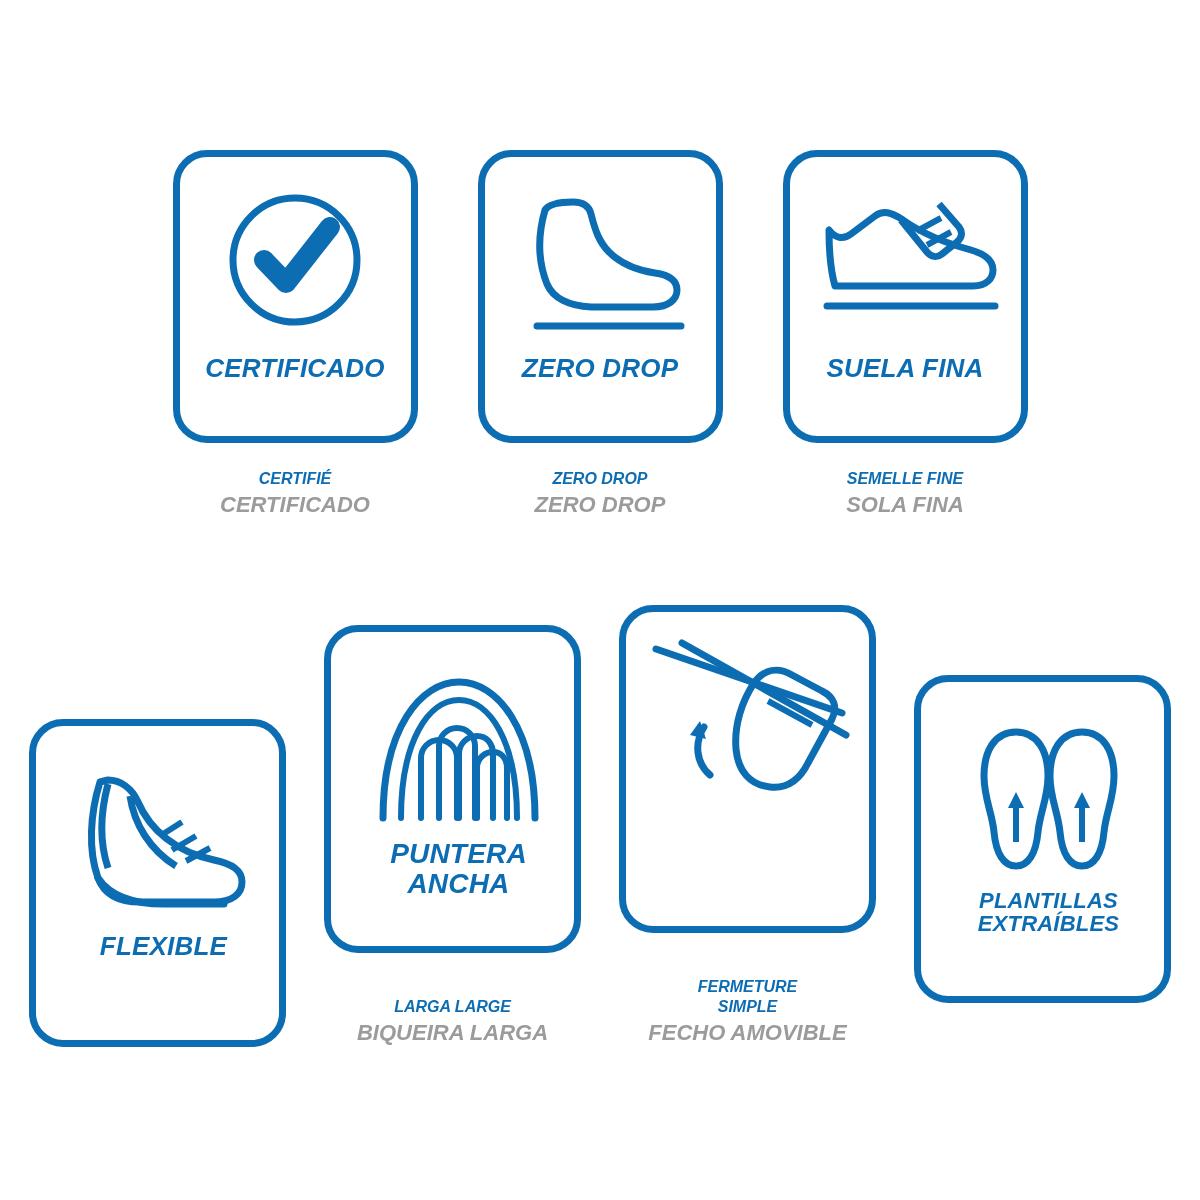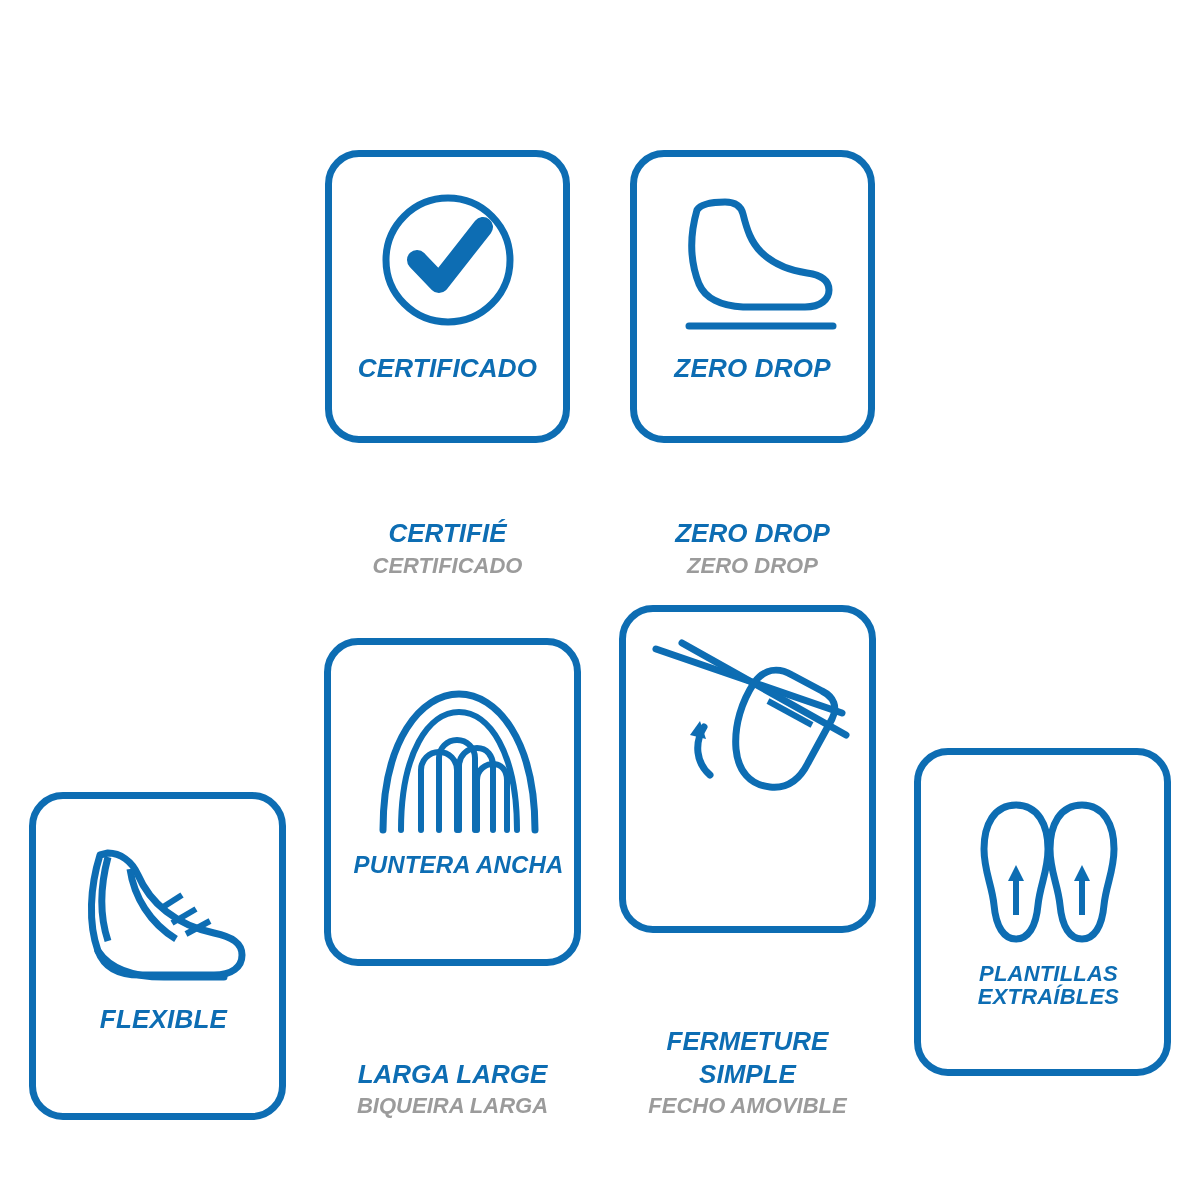--- a/index.html
+++ b/index.html
@@ -82,35 +82,34 @@
     font-weight: bold;
     font-style: italic;
     color: #0d6db3;
     text-align: center;
     letter-spacing: 0.2px;
     line-height: 1.06;
     font-size: 26px;
     padding: 0 6px;
   }
   .card-label.two-line { font-size: 22px; }
-  .card-label.small { font-size: 24px; }
+  .card-label.small { font-size: 28px; }
 
   
   .captions {
     margin-top: 26px;
     text-align: center;
     line-height: 1.25;
   }
   .cap-fr {
     font-weight: bold;
     font-style: italic;
     color: #0d6db3;
-    font-size: 26px;
+    font-size: 16px;
     white-space: pre-line;
-    margin-top: 48px;
   }
   .cap-pt {
     font-weight: bold;
     font-style: italic;
     color: #9b9b9b;
     font-size: 22px;
     white-space: pre-line;
     margin-top: 2px;
   }
   .captions.r2 { margin-top: 44px; }
@@ -151,20 +150,41 @@
           </svg>
         </div>
         <div class="card-label">ZERO DROP</div>
       </div>
       <div class="captions">
         <div class="cap-fr">ZERO DROP</div>
         <div class="cap-pt">ZERO DROP</div>
       </div>
     </div>
 
+    <div class="feature">
+      <div class="card card-r1">
+        <div class="icon-box icon-r1">
+          <svg width="200" height="150" viewBox="0 0 200 150">
+            <path d="M24 40 C24 66 26 82 30 96 L168 96 C182 96 188 88 188 80
+                     C188 70 180 64 166 60 C140 53 118 44 98 30
+                     C86 22 78 20 70 26 L46 44 C38 50 30 48 24 40 Z" fill="none" stroke="#0d6db3" stroke-width="7" stroke-linejoin="round"></path>
+            <path d="M96 30 L122 62 C126 67 132 68 137 64 L152 52
+                     C157 48 158 42 154 37 L134 14" fill="none" stroke="#0d6db3" stroke-width="7" stroke-linejoin="round"></path>
+            <line x1="112" y1="41" x2="136" y2="28" stroke="#0d6db3" stroke-width="6"></line>
+            <line x1="122" y1="55" x2="146" y2="42" stroke="#0d6db3" stroke-width="6"></line>
+            <line x1="22" y1="116" x2="190" y2="116" stroke="#0d6db3" stroke-width="7" stroke-linecap="round"></line>
+          </svg>
+        </div>
+        <div class="card-label">SUELA FINA</div>
+      </div>
+      <div class="captions">
+        <div class="cap-fr">SEMELLE FINE</div>
+        <div class="cap-pt">SOLA FINA</div>
+      </div>
+    </div>
 
   </div>
 
   <div class="row" id="row-2">
 
     <div class="feature">
       <div class="card card-r2">
         <div class="icon-box icon-r2">
           <svg width="200" height="165" viewBox="0 0 200 165">
             <path d="M36 24 C26 56 24 92 34 120 C40 136 54 144 76 144

